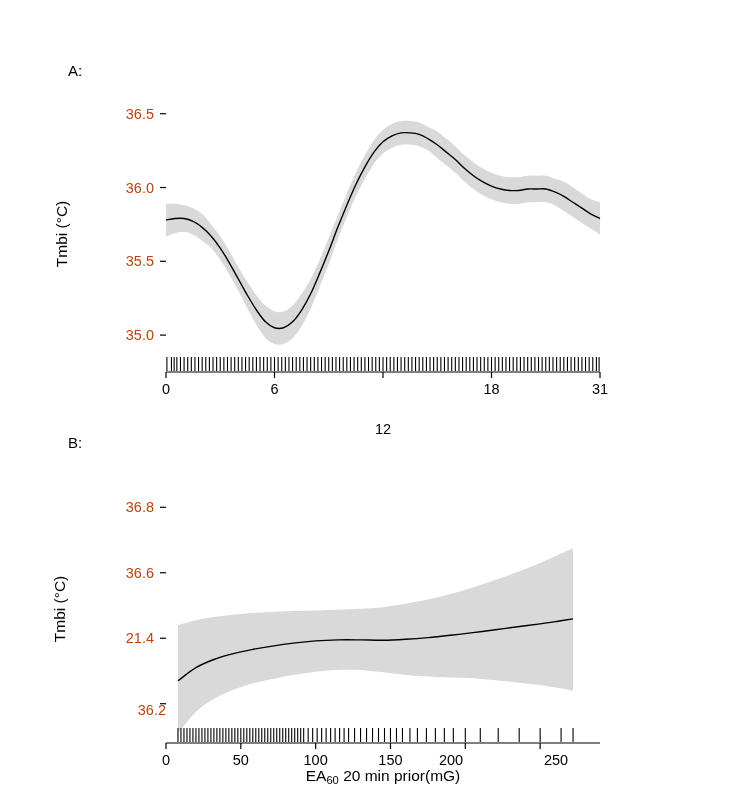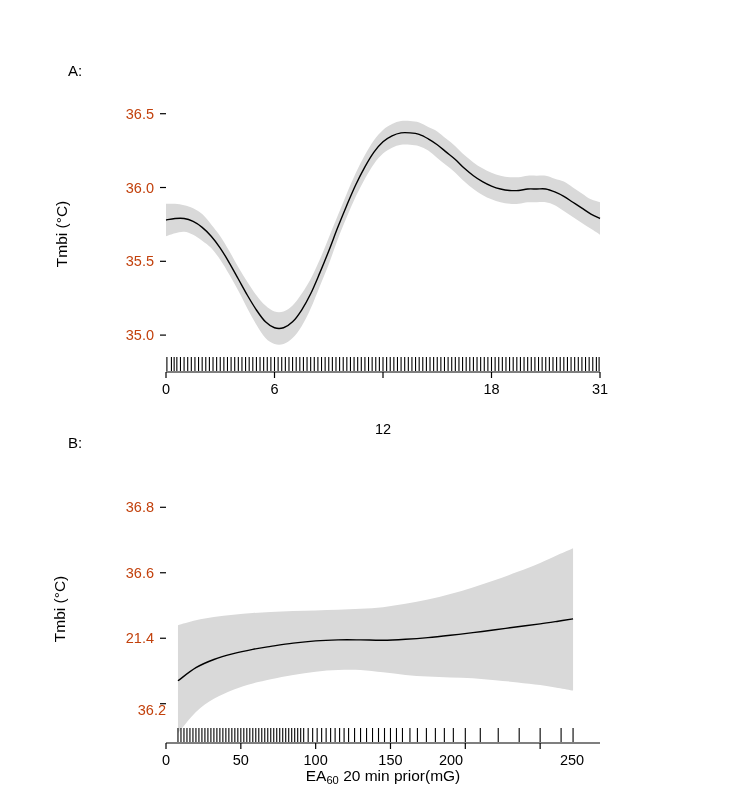--- a/index.html
+++ b/index.html
@@ -343,21 +343,21 @@
         <line x1="160" x2="166" y1="87.29" y2="87.29" stroke="#000" stroke-width="1.2"></line>
       </g>
   </svg>
 
   <div id="b-xticklabels">
       <div class="tick-label-x" style="left: 166px; top: 332px;">0</div>
       <div class="tick-label-x" style="left: 240.828px; top: 332px;">50</div>
       <div class="tick-label-x" style="left: 315.655px; top: 332px;">100</div>
       <div class="tick-label-x" style="left: 390.483px; top: 332px;">150</div>
       <div class="tick-label-x" style="left: 451px; top: 332px;">200</div>
-      <div class="tick-label-x" style="left: 572px; top: 332px;">250</div>
+      <div class="tick-label-x" style="left: 556px; top: 332px;">250</div>
     </div>
   <div id="b-yticklabels">
       <div class="tick-label-y" style="left: 120px; width: 46px; top: 283.714px; margin-top: 6px;">36.2</div>
       <div class="tick-label-y" style="left: 108px; width: 46px; top: 218.238px;">21.4</div>
       <div class="tick-label-y" style="left: 108px; width: 46px; top: 152.762px; text-align: right;">36.6</div>
       <div class="tick-label-y" style="left: 108px; width: 46px; top: 87.2857px;">36.8</div>
     </div>
 
   <div class="axis-title-x" style="top: 347px; left: 166px; width: 434px;">
     <span>EA</span><sub>60</sub><span> 20 min prior(mG)</span>

